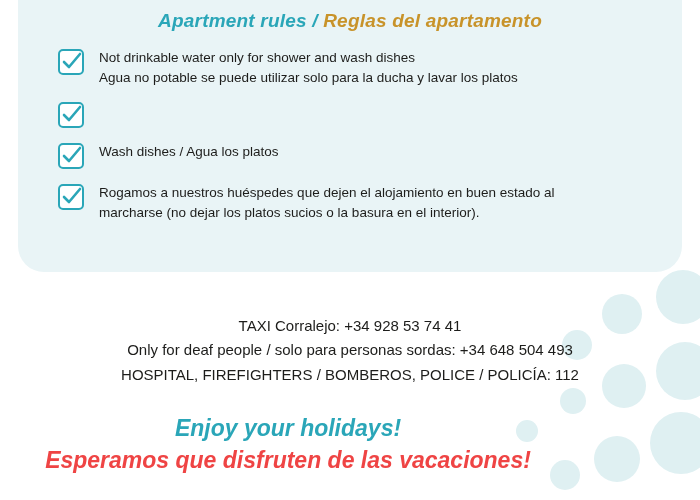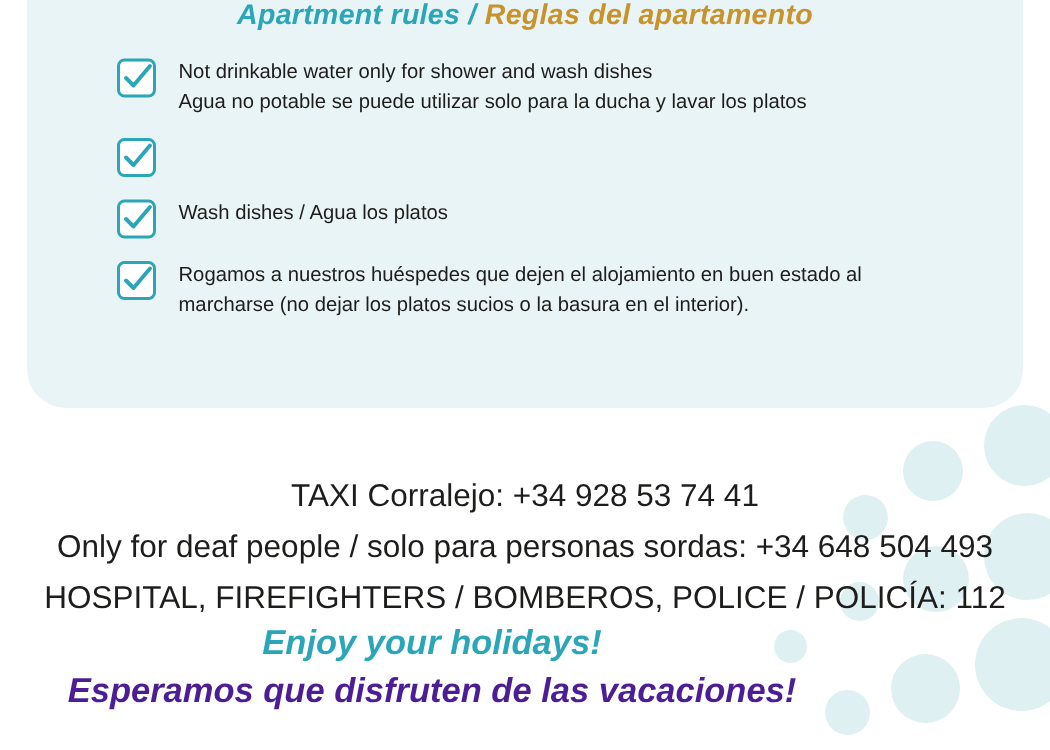--- a/index.html
+++ b/index.html
@@ -45,36 +45,37 @@
     height: 272px;
     background: #e9f4f6;
     border-bottom-left-radius: 26px;
     border-bottom-right-radius: 26px;
   }
   .rules-title {
     text-align: center;
     font-size: 19px;
     font-weight: bold;
     font-style: italic;
+    padding-top: 10px;
     letter-spacing: 0.2px;
   }
   .rules-title .en { color: #2aa6b8; }
   .rules-title .sep { color: #2aa6b8; }
   .rules-title .es { color: #c8932a; }
 
   .rule-list {
     margin: 16px 0 0 0;
     padding: 0;
     list-style: none;
   }
   .rule-item {
     display: flex;
     align-items: flex-start;
     margin: 0 0 14px 0;
-    padding-left: 60px;
+    padding-left: 40px;
   }
   .checkbox {
     flex: 0 0 auto;
     width: 22px;
     height: 22px;
     border: 2px solid #2aa6b8;
     border-radius: 5px;
     background: #ffffff;
     position: relative;
     margin-top: 1px;
@@ -108,21 +109,21 @@
   .service-title .es { color: #c8932a; }
 
   .service-lines {
     position: absolute;
     top: 314px;
     left: 0;
     width: 700px;
     text-align: center;
   }
   .service-line {
-    font-size: 21px;
+    font-size: 15px;
     color: #1d1d1b;
     line-height: 1.62;
     white-space: nowrap;
   }
 
   
   .closing {
     position: absolute;
     top: 414px;
     left: 0;
@@ -133,21 +134,21 @@
     font-size: 23px;
     font-style: italic;
     font-weight: bold;
     color: #2aa6b8;
     line-height: 1.3;
   }
   .closing-es {
     font-size: 23px;
     font-style: italic;
     font-weight: bold;
-    color: #4c1d95;
+    color: #ef4444;
     line-height: 1.3;
     margin-top: 2px;
   }
 </style>
 </head>
 <body>
 
 <div class="page">
 
   <div class="deco">

